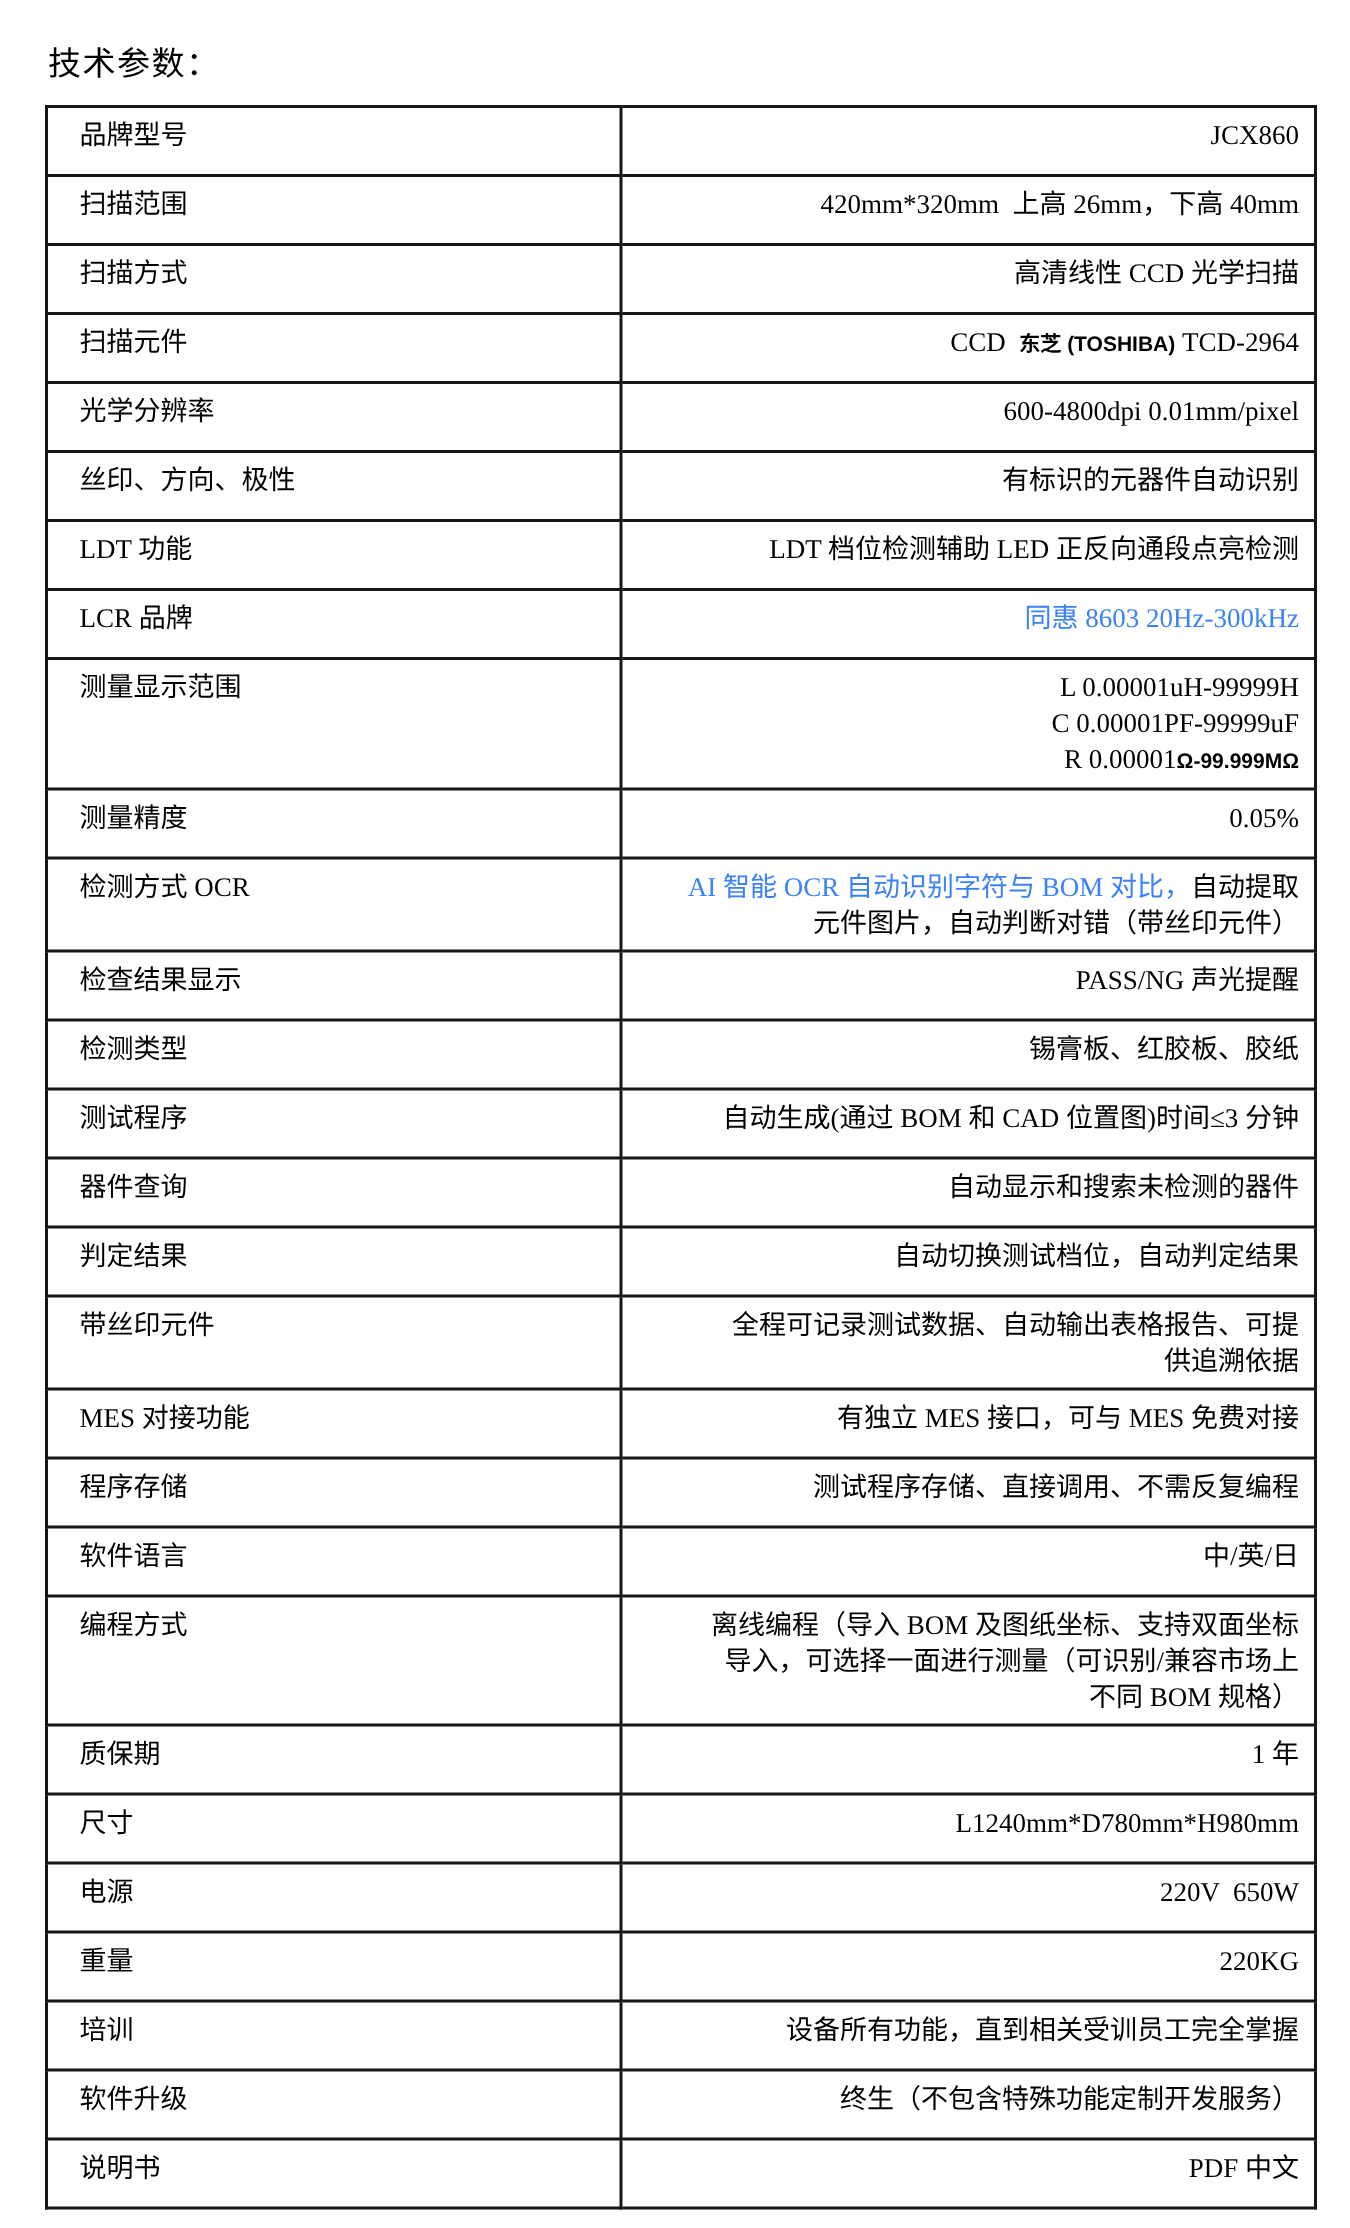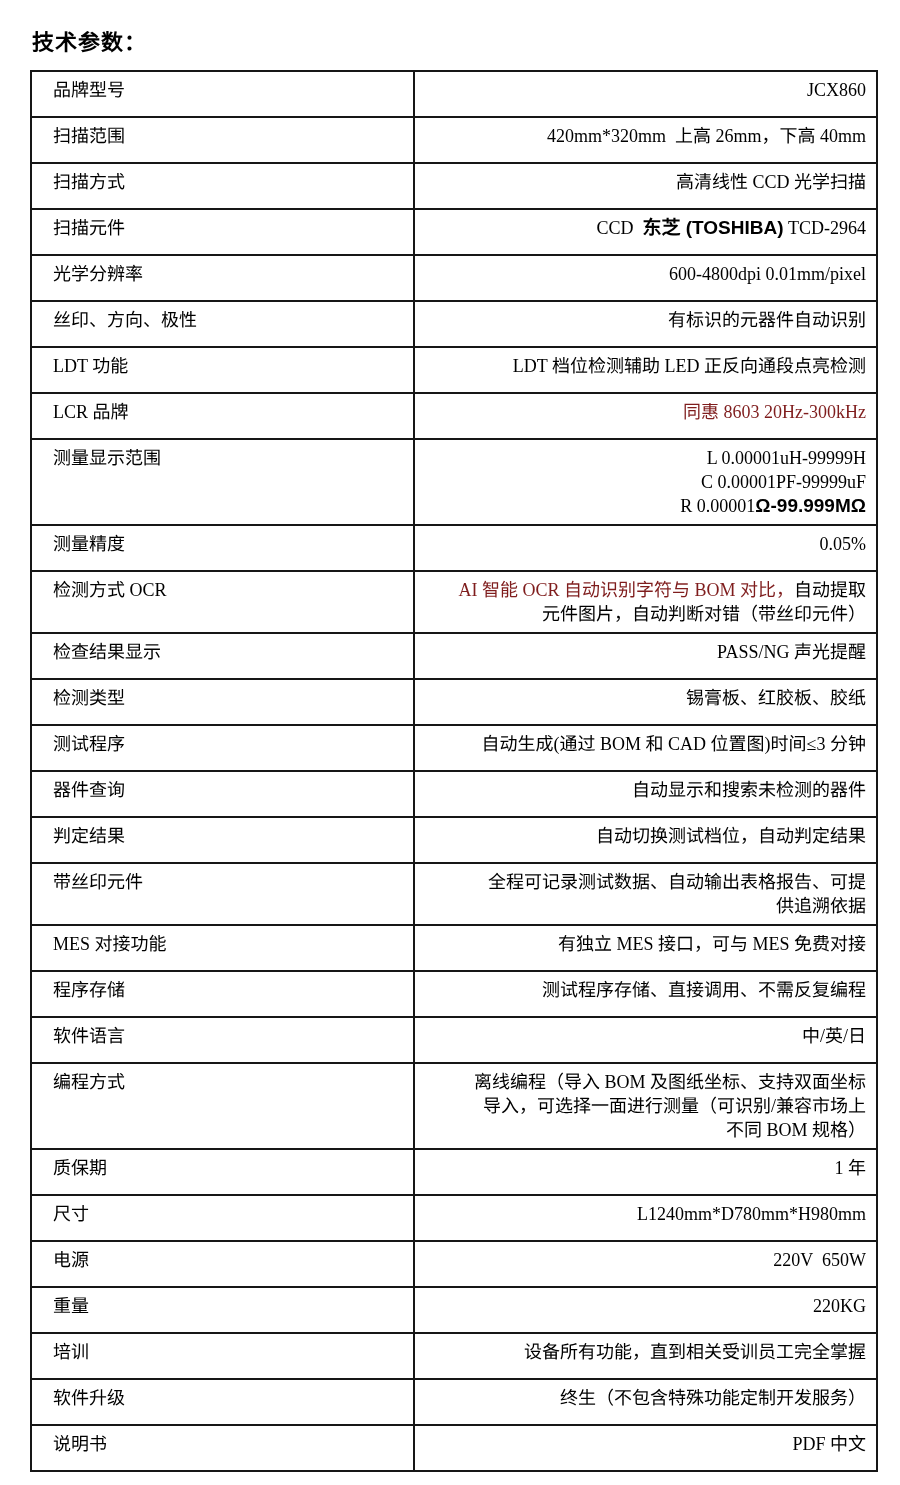--- a/index.html
+++ b/index.html
@@ -6,21 +6,21 @@
   html, body {
     width: 900px;
     background: #ffffff;
     color: #000000;
     font-family: "Liberation Serif", "DejaVu Serif", serif;
   }
   body { height: 1485px; overflow: hidden; }
   .page { padding: 24px 24px 0 30px; }
   .title {
     font-size: 22px;
-    font-weight: bold;
+    font-weight: normal;
     letter-spacing: 1px;
     margin: 0 0 14px 2px;
   }
   table.spec-table {
     border-collapse: collapse;
     width: 846px;
     table-layout: fixed;
   }
   col.col-label { width: 383px; }
   col.col-value { width: 463px; }
@@ -33,25 +33,25 @@
     padding: 6px 10px 6px 10px;
   }
   td.label-cell {
     padding-left: 21px;
     white-space: pre-wrap;
   }
   td.value-cell {
     white-space: pre-wrap;
   }
   .line { min-height: 24px; text-align: right; }
-  .red { color: #7f1d1d; }
+  .red { color: #3b82f6; }
   .boldsans {
     font-family: "Liberation Sans", "DejaVu Sans", sans-serif;
     font-weight: bold;
-    font-size: 19px;
+    font-size: 14px;
   }
 </style>
 </head>
 <body>
 
 <div class="page">
   <h1 class="title">技术参数：</h1>
   <table class="spec-table">
     <colgroup>
       <col class="col-label">

